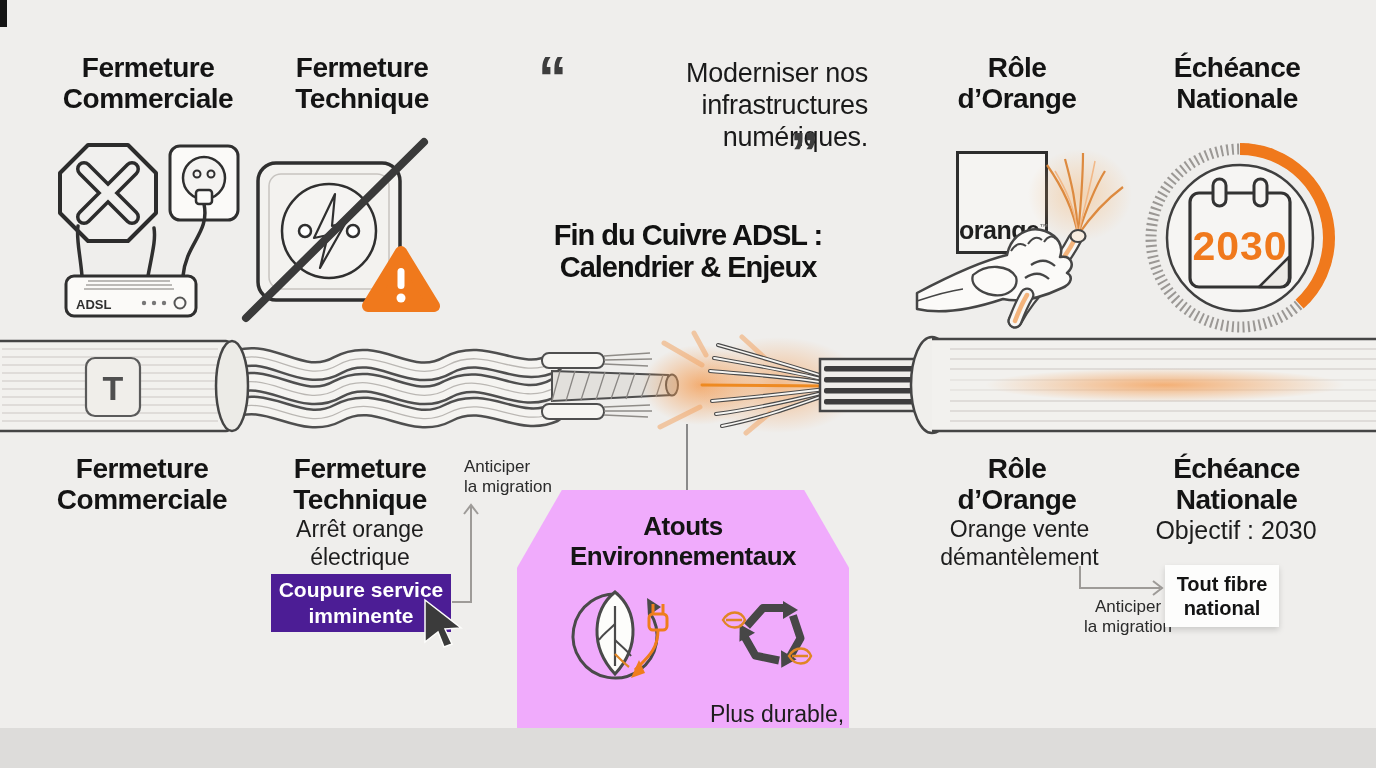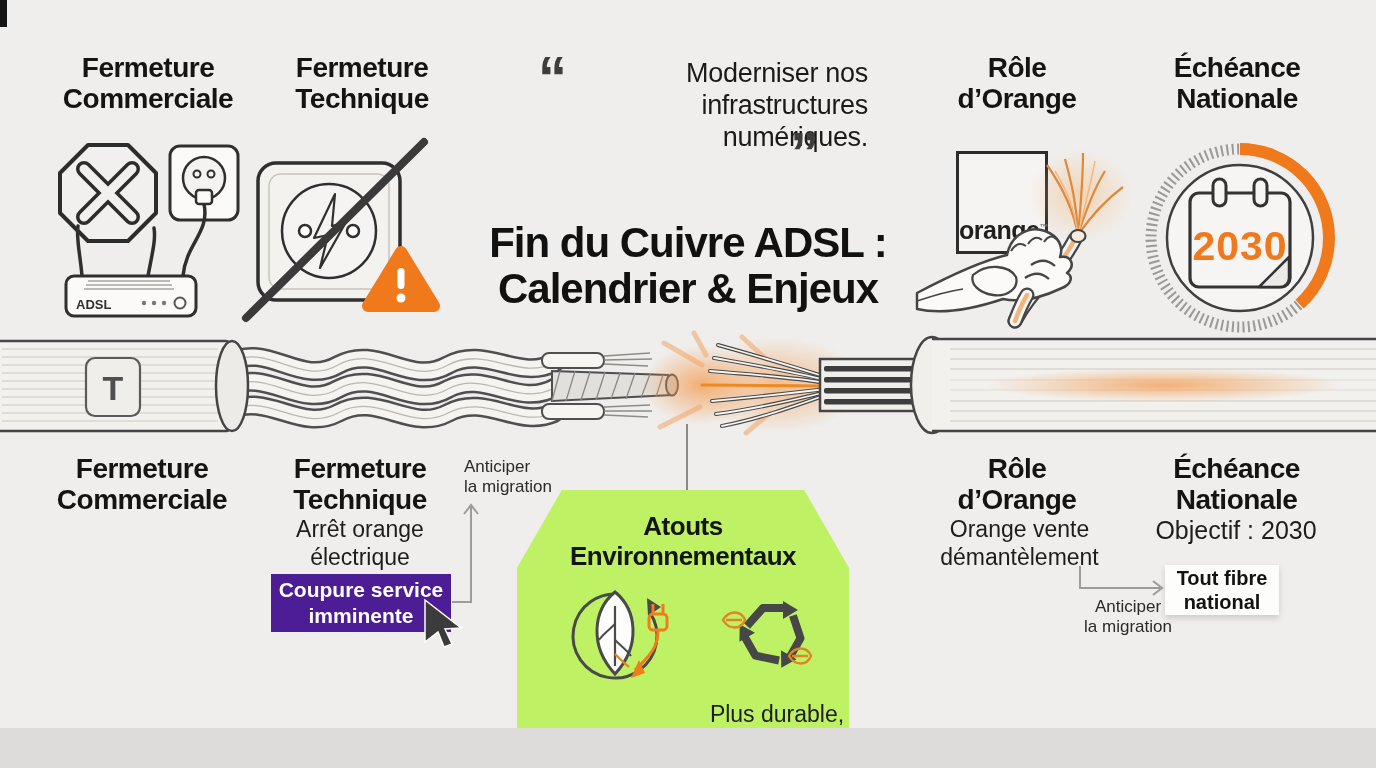--- a/index.html
+++ b/index.html
@@ -3,30 +3,30 @@
 <meta charset="utf-8">
 <style>
   html,body{margin:0;padding:0;background:#dddcda;}
   #canvas{position:relative;width:1376px;height:728px;background:#efeeec;overflow:hidden;
           font-family:"Liberation Sans",sans-serif;color:#161616;}
   .abs{position:absolute;}
   .pre{white-space:pre-line;}
   .heading{font-weight:700;font-size:28px;line-height:1.12;letter-spacing:-0.5px;text-align:center;color:#141414;}
   .desc{font-size:23px;line-height:1.2;text-align:center;color:#1d1d1d;}
   .small{font-size:17px;line-height:1.2;color:#2a2a2a;}
-  .title{font-weight:700;font-size:42px;line-height:1.1;letter-spacing:-1px;text-align:center;color:#111;}
+  .title{font-weight:700;font-size:29px;line-height:1.1;letter-spacing:-1px;text-align:center;color:#111;}
   .quote-text{font-weight:400;font-size:27px;line-height:1.18;letter-spacing:-0.3px;text-align:right;color:#1a1a1a;}
   .quote-mark{font-weight:700;font-size:58px;color:#3d3d3d;line-height:1;}
   .badge{background:#4c1d95;color:#fff;font-weight:700;font-size:21px;line-height:1.22;text-align:center;
          display:flex;align-items:center;justify-content:center;}
-  .card{background:#bef264;clip-path:polygon(0 28%,13.5% 0,86.5% 0,100% 28%,100% 100%,0 100%);}
+  .card{background:#f0abfc;clip-path:polygon(0 28%,13.5% 0,86.5% 0,100% 28%,100% 100%,0 100%);}
   .card-title{font-weight:700;font-size:26px;line-height:1.15;letter-spacing:-0.5px;text-align:center;color:#141414;}
   .caption{font-size:23px;line-height:1.2;text-align:center;color:#1d1d1d;}
   .whitebox{background:#fdfdfc;box-shadow:0 3px 6px rgba(0,0,0,0.15);font-weight:700;font-size:20px;
-            line-height:1.2;text-align:center;color:#131313;padding:1px 2px;}
+            line-height:1.2;text-align:center;color:#131313;padding:7px 2px;}
   .logo-box{border:3px solid #2d2d2d;background:#f5f4f2;}
   .logo-word{position:absolute;bottom:6px;left:0;width:100%;text-align:center;font-weight:700;
              font-size:25px;letter-spacing:-0.5px;color:#1f1f1f;}
   .logo-word sup{font-size:9px;color:#777;}
   svg text{font-family:"Liberation Sans",sans-serif;}
   .ro{stroke:#4f4f4f;stroke-width:20;fill:none;stroke-linecap:round;}
   .ri{stroke:#f5f4f1;stroke-width:15;fill:none;stroke-linecap:round;}
   .rt{stroke:#bab7b3;stroke-width:1.3;fill:none;}
   .fo{stroke:#4a4a4a;stroke-width:4;fill:none;stroke-linecap:round;}
   .fi{stroke:#f7f6f3;stroke-width:1.8;fill:none;stroke-linecap:round;}

